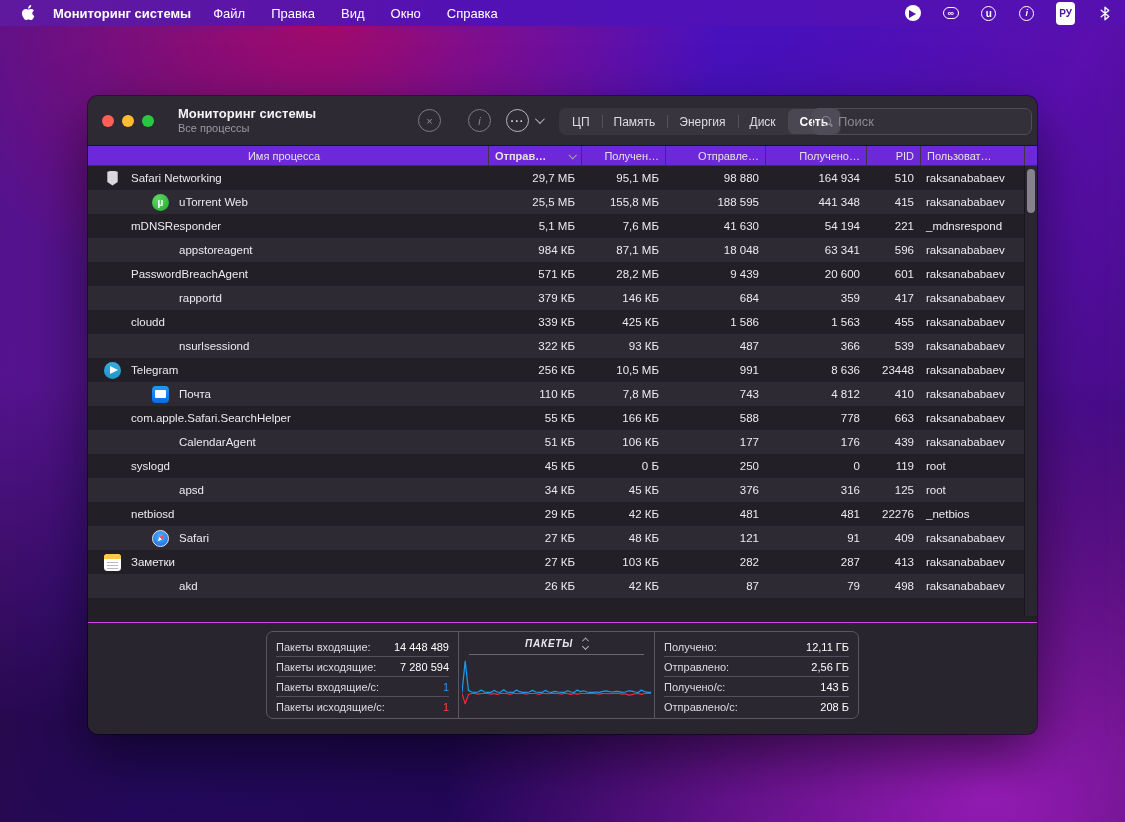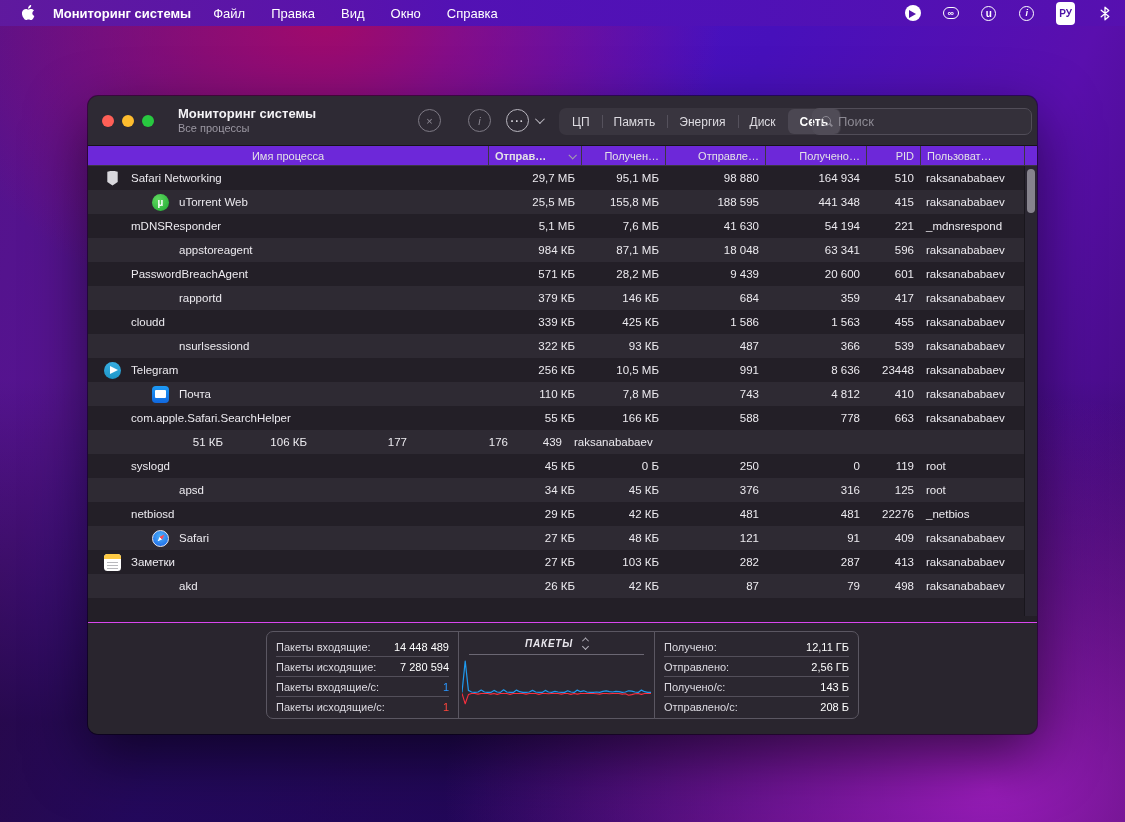--- a/index.html
+++ b/index.html
@@ -87,21 +87,21 @@
 
   
   .thead { height:20px; background:#6d28d9; border-bottom:1px solid #3b3741;
     display:flex; align-items:center; font-size:11px; color:#e3e1e7; position:relative; }
   .th { padding:0 6px; display:flex; align-items:center; justify-content:flex-end;
     border-left:1px solid #3b3741; height:100%; white-space:nowrap; }
   .th-name { flex:1 1 auto; justify-content:center; border-left:none; }
   .th-sorted { font-weight:bold; justify-content:space-between; }
   .sort-chev { width:6px; height:6px; border-right:1.4px solid #a5a2ab; border-bottom:1.4px solid #a5a2ab;
     transform:rotate(45deg) translateY(-1px); margin-left:4px; }
-  .c2{ width:93px; } .c3{ width:84px; } .c4{ width:100px; } .c5{ width:101px; } .c6{ width:54px; }
+  .c2{ width:93px;margin-left:8px; } .c3{ width:84px; } .c4{ width:100px; } .c5{ width:101px; } .c6{ width:54px; }
   .c7{ width:104px; justify-content:flex-start; }
   .th-track { width:13px; height:100%; border-left:1px solid #3b3741; }
 
   .tbody { position:relative; height:450px; background:#231f27; }
   .rows { position:absolute; left:0; top:0; right:13px; }
   .row { height:24px; display:flex; align-items:center; font-size:11.5px; color:#eceaef; }
   .row.alt { background:#2e2a33;padding-left:48px; }
   .cell { padding:0 6px; white-space:nowrap; overflow:hidden; }
   .name-cell { flex:1 1 auto; display:flex; align-items:center; }
   .num { text-align:right; justify-content:flex-end; display:flex; }
@@ -379,20 +379,24 @@
             <span>com.apple.Safari.SearchHelper</span>
           </span>
           <span class="cell num c2">55 КБ</span>
           <span class="cell num c3">166 КБ</span>
           <span class="cell num c4">588</span>
           <span class="cell num c5">778</span>
           <span class="cell num c6">663</span>
           <span class="cell user-cell c7">raksanababaev</span>
         </div>
         <div class="row alt">
+          <span class="cell name-cell">
+            <span class="picon"></span>
+            <span>CalendarAgent</span>
+          </span>
           <span class="cell num c2">51 КБ</span>
           <span class="cell num c3">106 КБ</span>
           <span class="cell num c4">177</span>
           <span class="cell num c5">176</span>
           <span class="cell num c6">439</span>
           <span class="cell user-cell c7">raksanababaev</span>
         </div>
         <div class="row">
           <span class="cell name-cell">
             <span class="picon"></span>

